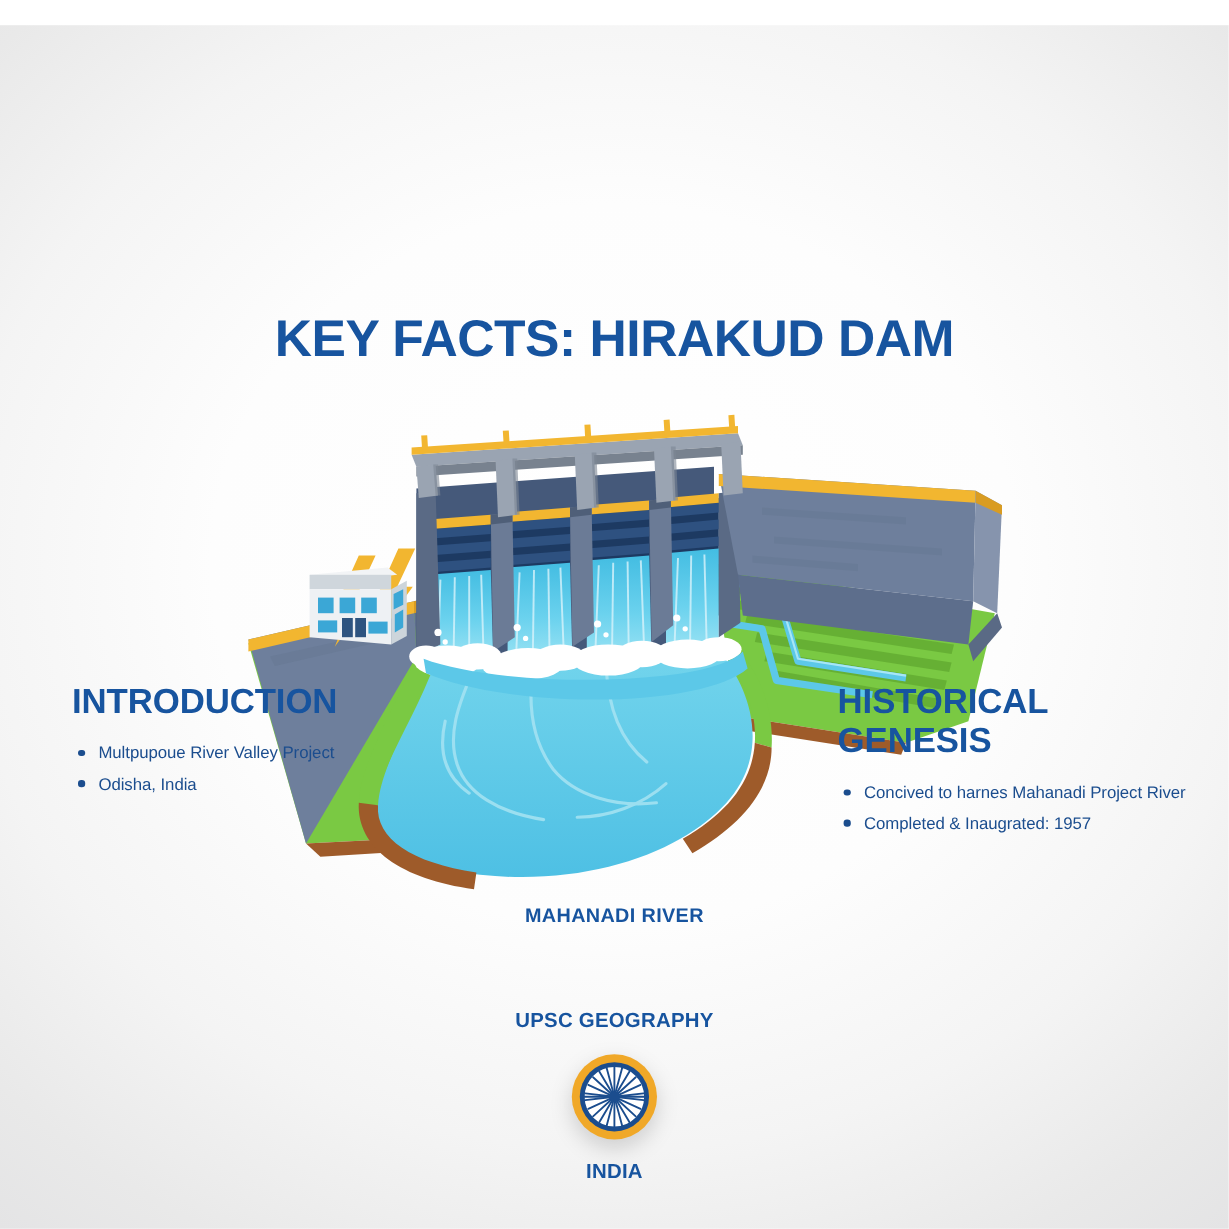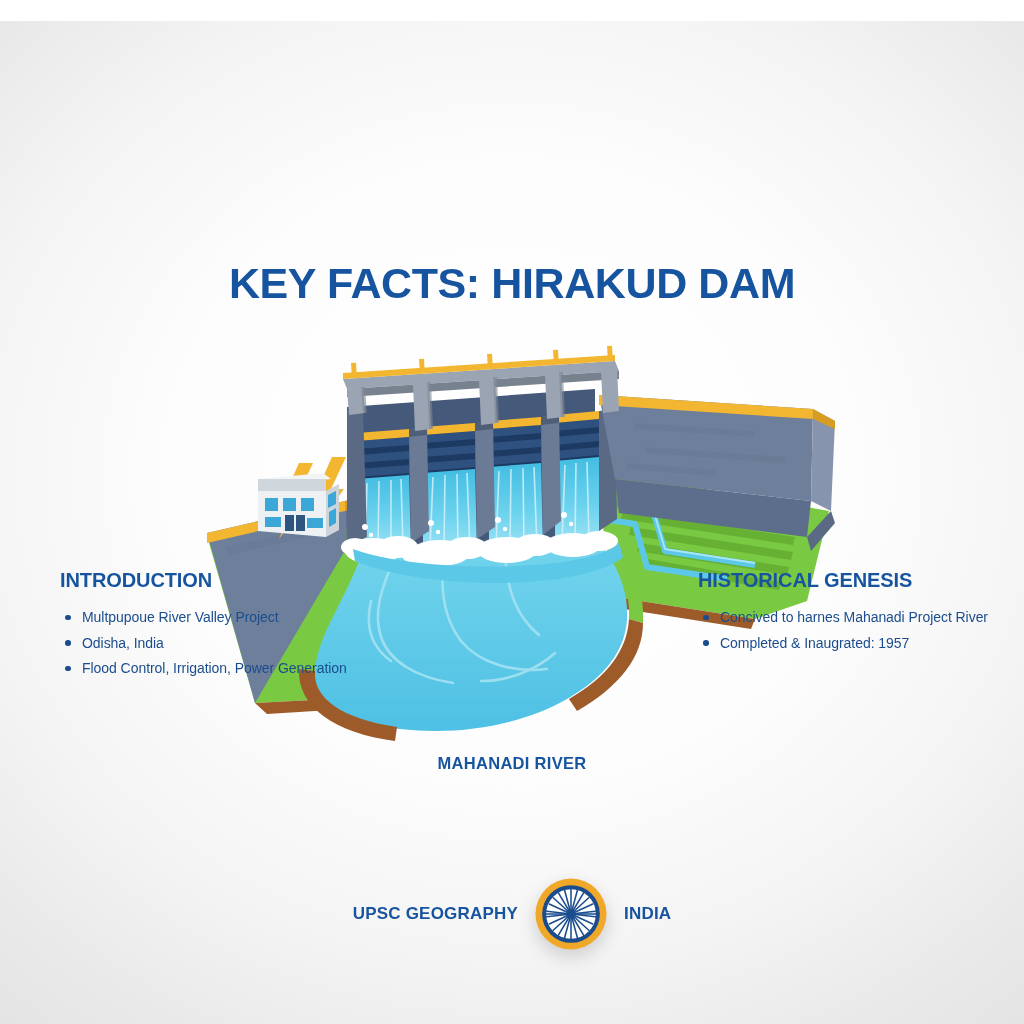--- a/index.html
+++ b/index.html
@@ -34,21 +34,21 @@
   
   #illustration{
     position:absolute;
     top:330px; left:195px;
     width:640px; height:370px;
   }
   #illustration svg{ display:block; width:640px; height:370px; overflow:visible; }
 
   
   .col-heading{
-    font-size:20px;
+    font-size:29px;
     font-weight:bold;
     color:#17549f;
     letter-spacing:-0.1px;
     margin-bottom:13px;
   }
   .bullets{ list-style:none; }
   .bullets li{
     position:relative;
     font-size:14px;
     line-height:24.6px;
@@ -90,20 +90,21 @@
 
   
   #footer{
     position:absolute;
     top:838px; left:0; right:0;
     height:110px;
     display:flex;
     align-items:center;
     justify-content:center;
     gap:16px;
+    flex-direction:column;
   }
   .footer-text{
     font-size:17px;
     font-weight:bold;
     letter-spacing:0.2px;
     color:#17549f;
   }
   #chakra-wrap{
     position:relative;
     width:74px; height:74px;
@@ -372,21 +373,20 @@
                  C410 222 360 232 300 232 C240 232 188 222 160 210 Z" fill="#5cc8e8"></path>
       </g>
     </svg>
   </div>
 
   <div id="col-left">
     <div class="col-heading">INTRODUCTION</div>
     <ul class="bullets">
       <li>Multpupoue River Valley Project</li>
       <li>Odisha, India</li>
-      <li>Flood Control, Irrigation, Power Generation</li>
     </ul>
   </div>
 
   <div id="col-right">
     <div class="col-heading">HISTORICAL GENESIS</div>
     <ul class="bullets">
       <li>Concived to harnes Mahanadi Project River</li>
       <li>Completed &amp; Inaugrated: 1957</li>
     </ul>
   </div>

